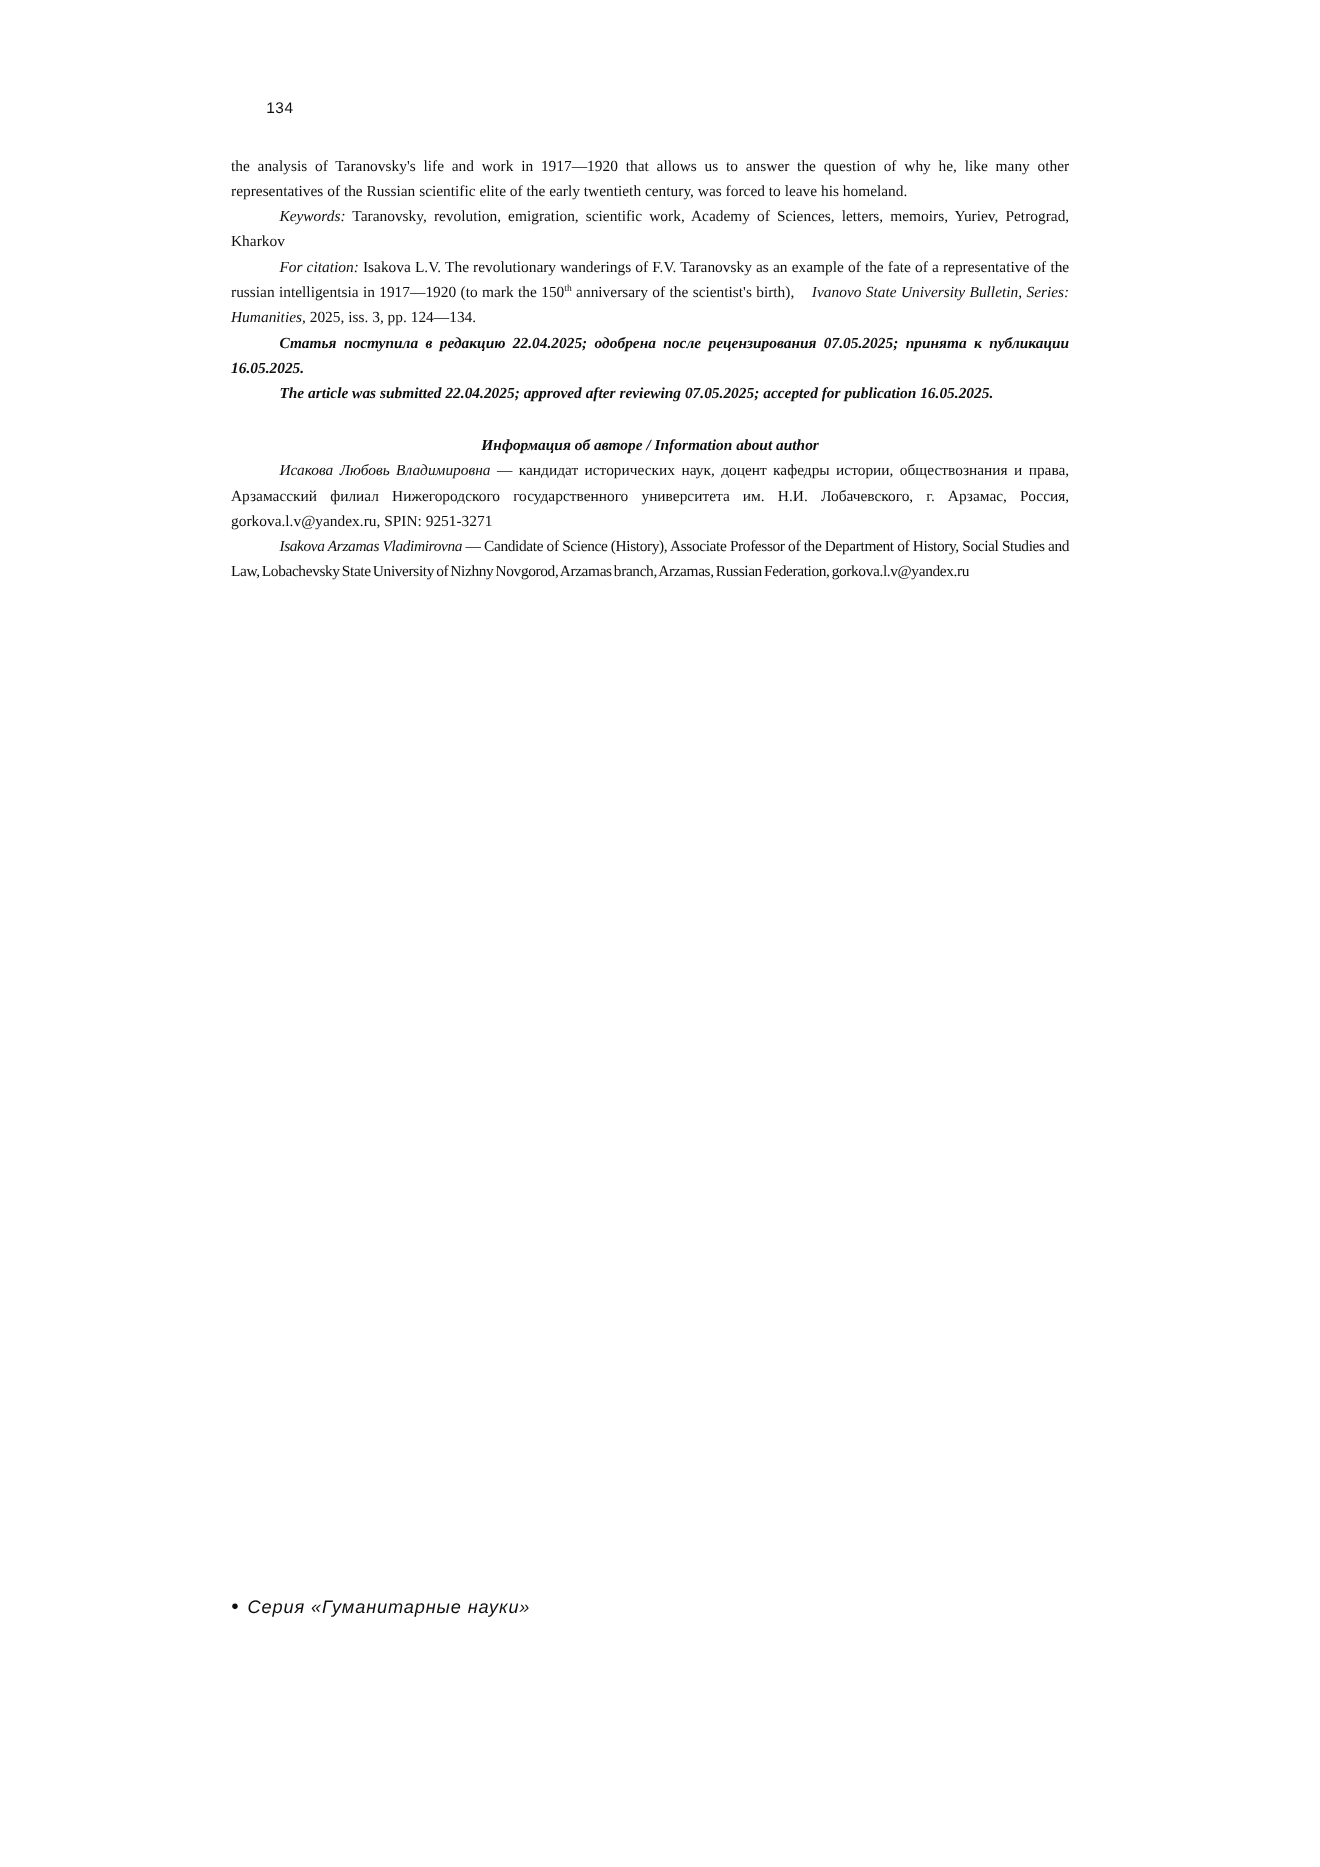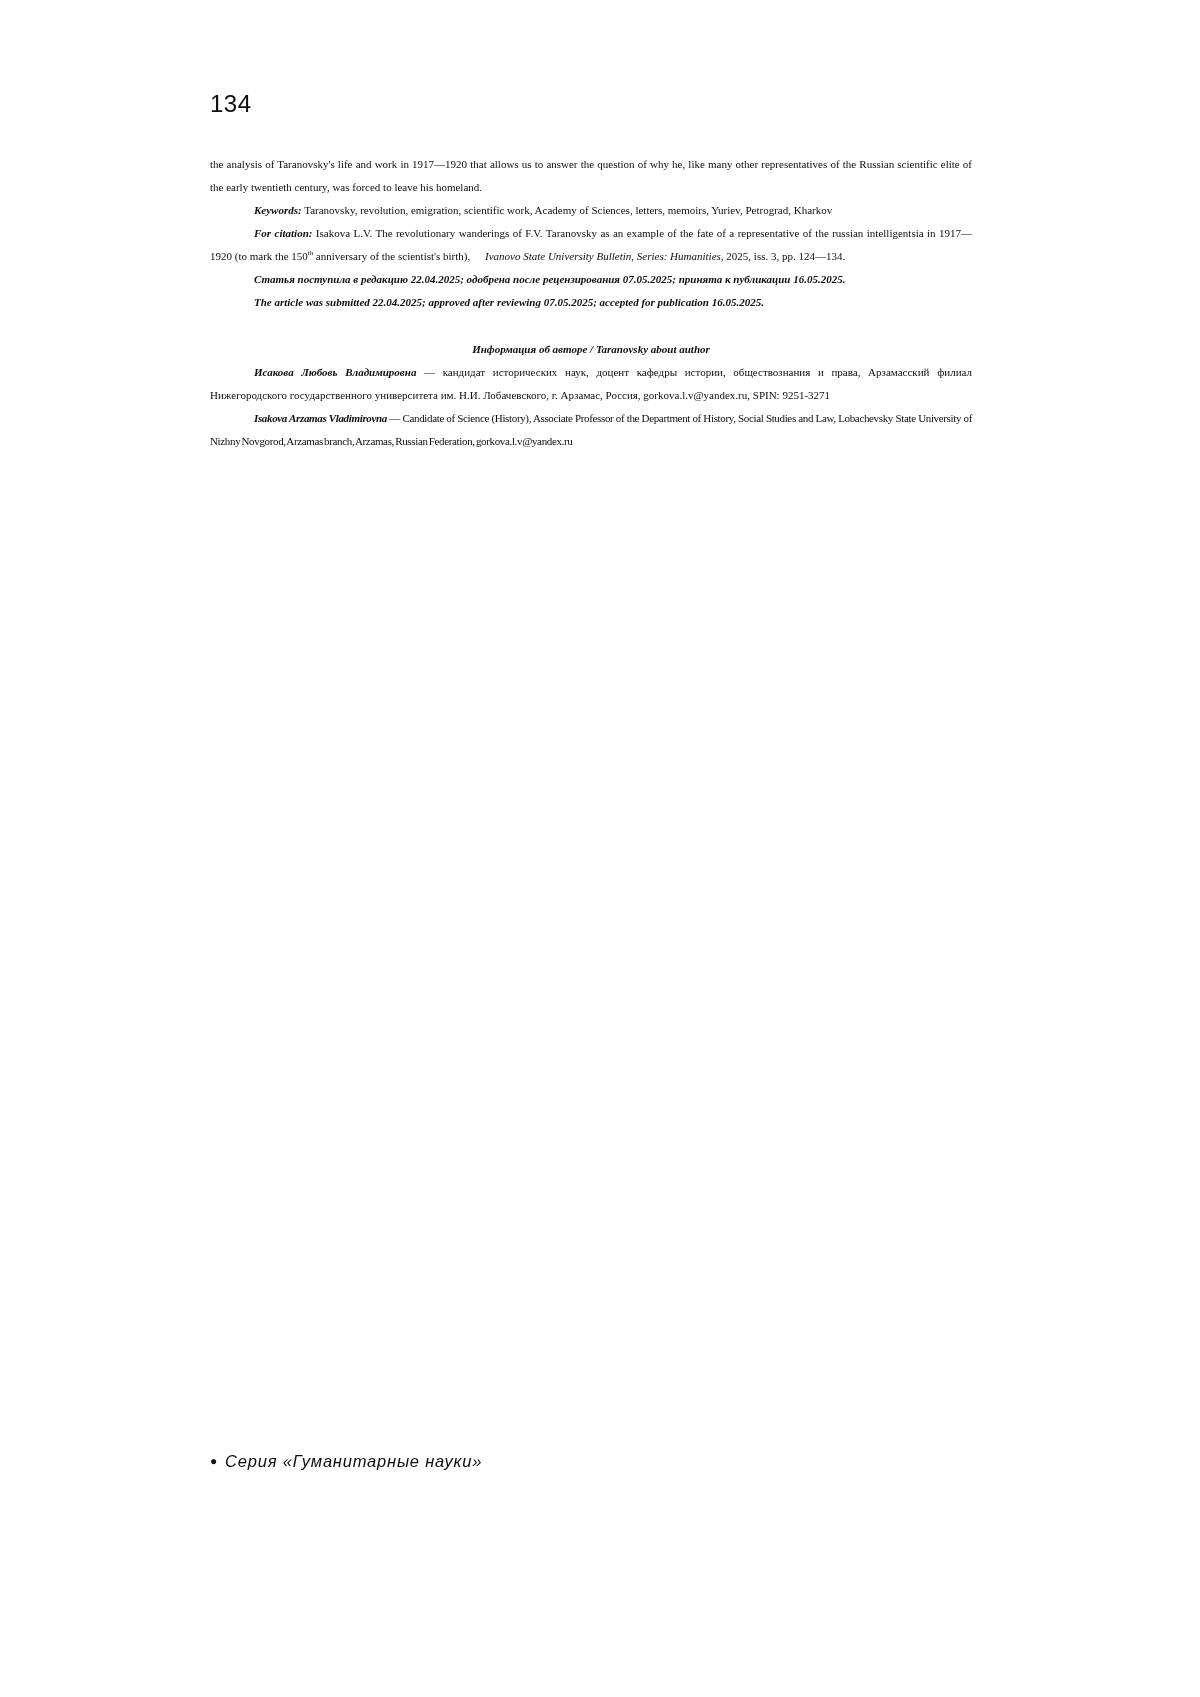--- a/index.html
+++ b/index.html
@@ -20,55 +20,56 @@
     position: absolute;
     left: 210px;
     top: 90px;
     width: 762px;
     display: flex;
     justify-content: space-between;
     align-items: baseline;
   }
   .page-number {
     font-family: "Liberation Sans", sans-serif;
-    font-size: 24px;
+    font-size: 14px;
     letter-spacing: 0.5px;
+    margin-left: 32px;
   }
   .journal-name {
     font-family: "Liberation Sans", sans-serif;
     font-style: italic;
     font-size: 16.5px;
     white-space: nowrap;
   }
   .bullet {
     font-style: normal;
     font-size: 12px;
     margin-right: 7px;
     position: relative;
     top: -2px;
   }
 
   
   .content {
     position: absolute;
     left: 210px;
-    top: 153px;
+    top: 140px;
     width: 762px;
-    font-size: 11px;
+    font-size: 14px;
     line-height: 23px;
     text-align: justify;
   }
   .content p { margin: 0; }
   .indent { text-indent: 44px; }
   .gap-sm  { margin-top: 12px; }
   .gap-md  { margin-top: 15px; }
   .gap-lg  { margin-top: 26px; }
 
   .lead {
-    font-weight: bold;
+    font-weight: normal;
     font-style: italic;
     margin-top: 28px;
   }
   .dates { font-style: italic; font-weight: bold; }
 
   .info-heading {
     font-weight: bold;
     font-style: italic;
     text-align: center;
     text-indent: 0;
@@ -119,21 +120,21 @@
   </p>
 
   <p class="indent gap-md">
     <span class="lead">For citation:</span><span><span class="seg-normal"> Isakova L.V. The revolutionary wanderings of F.V. Taranovsky as an example of the fate of a representative of the russian intelligentsia in 1917—1920 (to mark the 150</span><span class="seg-sup">th</span><span class="seg-normal"> anniversary of the scientist's birth), </span><span class="seg-italic">Ivanovo State University Bulletin, Series: Humanities</span><span class="seg-normal">, 2025, iss. 3, pp. 124—134.</span></span>
   </p>
 
   <p class="indent dates gap-lg">Статья поступила в редакцию 22.04.2025; одобрена после рецензирования 07.05.2025; принята к публикации 16.05.2025.</p>
 
   <p class="indent dates">The article was submitted 22.04.2025; approved after reviewing 07.05.2025; accepted for publication 16.05.2025.</p>
 
-  <p class="info-heading">Информация об авторе / Taranovsky about author</p>
+  <p class="info-heading">Информация об авторе / Information about author</p>
 
   <p class="indent author-ru">
     <span class="lead">Исакова Любовь Владимировна</span><span> — кандидат исторических наук, доцент кафедры истории, обществознания и права, Арзамасский филиал Нижегородского государственного университета им. Н.И. Лобачевского, г. Арзамас, Россия, gorkova.l.v@yandex.ru, SPIN: 9251-3271</span>
   </p>
 
   <p class="indent author-en">
     <span class="lead">Isakova Arzamas Vladimirovna</span><span> — Candidate of Science (History), Associate Professor of the Department of History, Social Studies and Law, Lobachevsky State University of Nizhny Novgorod, Arzamas branch, Arzamas, Russian Federation, gorkova.l.v@yandex.ru</span>
   </p>
 
 </main>

